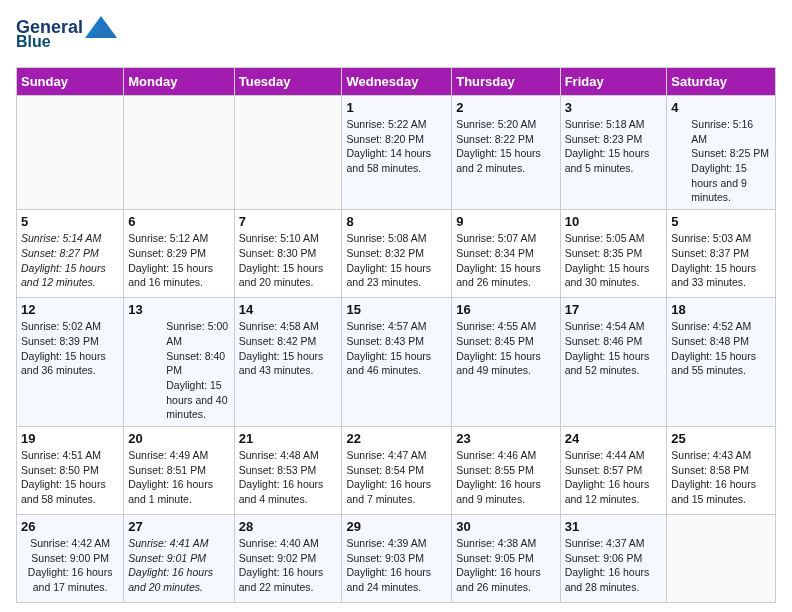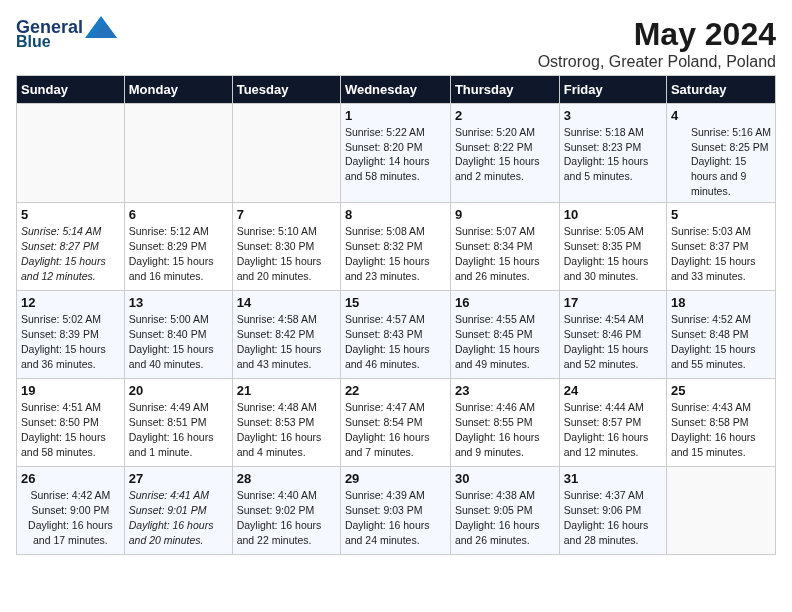--- a/index.html
+++ b/index.html
@@ -7,21 +7,21 @@
       font-family: Arial, sans-serif;
       background: #fff;
       width: 792px;
       min-height: 612px;
       padding: 16px;
     }
     .header {
       display: flex;
       justify-content: space-between;
       align-items: flex-start;
-      margin-bottom: 4px;
+      margin-bottom: 17px;
       gap: 14px;
     }
     .logo {
       display: flex;
       flex-direction: column;
       align-items: flex-start;
     }
     .logo-text {
       font-size: 18px;
       font-weight: bold;
@@ -39,21 +39,21 @@
     .subtitle {
       font-size: 16px;
       color: #333;
     }
     table {
       width: 100%;
       border-collapse: collapse;
       font-size: 11px;
     }
     thead tr th {
-      background-color: #0f172a;
+      background-color: #a21caf;
       color: #fff;
       padding: 6px 4px;
       text-align: left;
       font-size: 13px;
       font-weight: bold;
       border: 1px solid #ccc;
     }
     tbody tr td {
       border: 1px solid #ccc;
       vertical-align: top;
@@ -93,24 +93,20 @@
       <span class="logo-text">
         <span style="color:#1a3a6b;">General</span>
       </span>
       <svg width="32" height="22" viewBox="0 0 32 22">
         <polygon points="0,22 16,0 32,22" fill="#1a7bc4"></polygon>
         <polygon points="8,22 20,6 32,22" fill="#2a6db5" opacity="0.6"></polygon>
       </svg>
     </div>
     <span class="logo-text" style="color:#0c4a6e;font-size:16px;margin-top:-4px;">Blue</span>
   </div>
-  <div class="title-block">
-    <div class="main-title">May 2024</div>
-    <div class="subtitle">Ostrorog, Greater Poland, Poland</div>
-  </div>
 </div>
 
 <table>
   <thead>
     <tr id="weekday-header">
         <th>Sunday</th>
         <th>Monday</th>
         <th>Tuesday</th>
         <th>Wednesday</th>
         <th>Thursday</th>
@@ -194,21 +190,21 @@
       </tr>
       <tr>
         <td>
           <span class="day-num">12</span>
           <div class="day-info" style="white-space: pre-line;">Sunrise: 5:02 AM
 Sunset: 8:39 PM
 Daylight: 15 hours and 36 minutes.</div>
         </td>
         <td>
           <span class="day-num">13</span>
-          <div class="day-info" style="white-space: pre-line;">Sunrise: 5:00 AM
+          <div class="day-info" style="white-space: pre-line; margin-left: 38px;">Sunrise: 5:00 AM
 Sunset: 8:40 PM
 Daylight: 15 hours and 40 minutes.</div>
         </td>
         <td>
           <span class="day-num">14</span>
           <div class="day-info" style="white-space: pre-line;">Sunrise: 4:58 AM
 Sunset: 8:42 PM
 Daylight: 15 hours and 43 minutes.</div>
         </td>
         <td>

